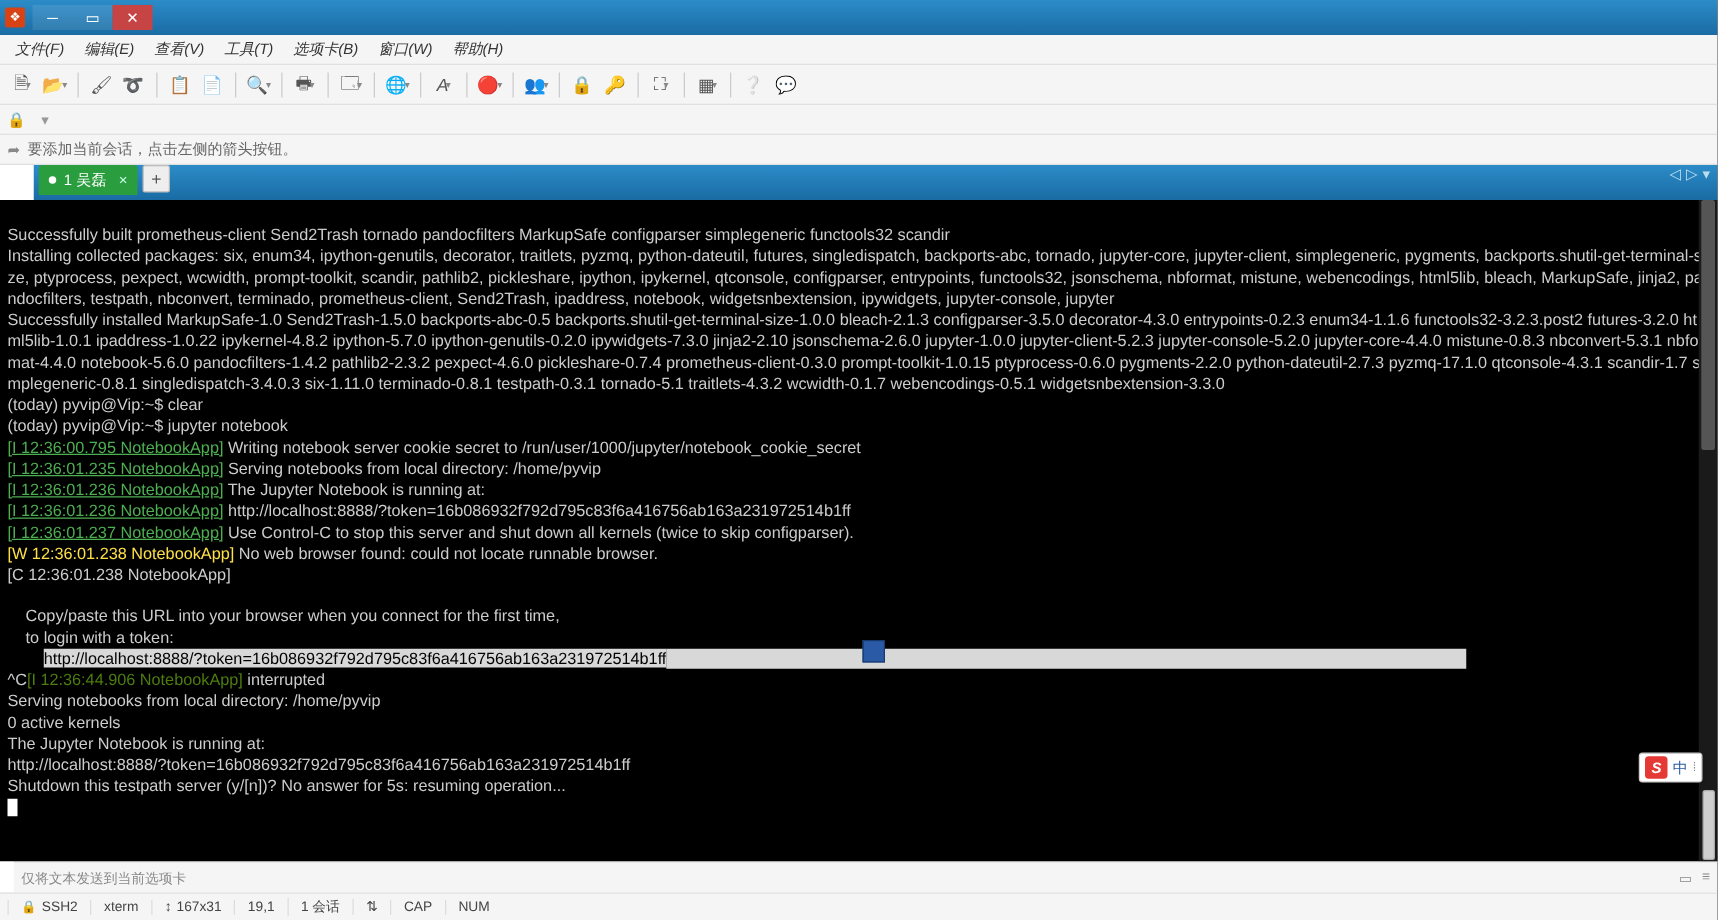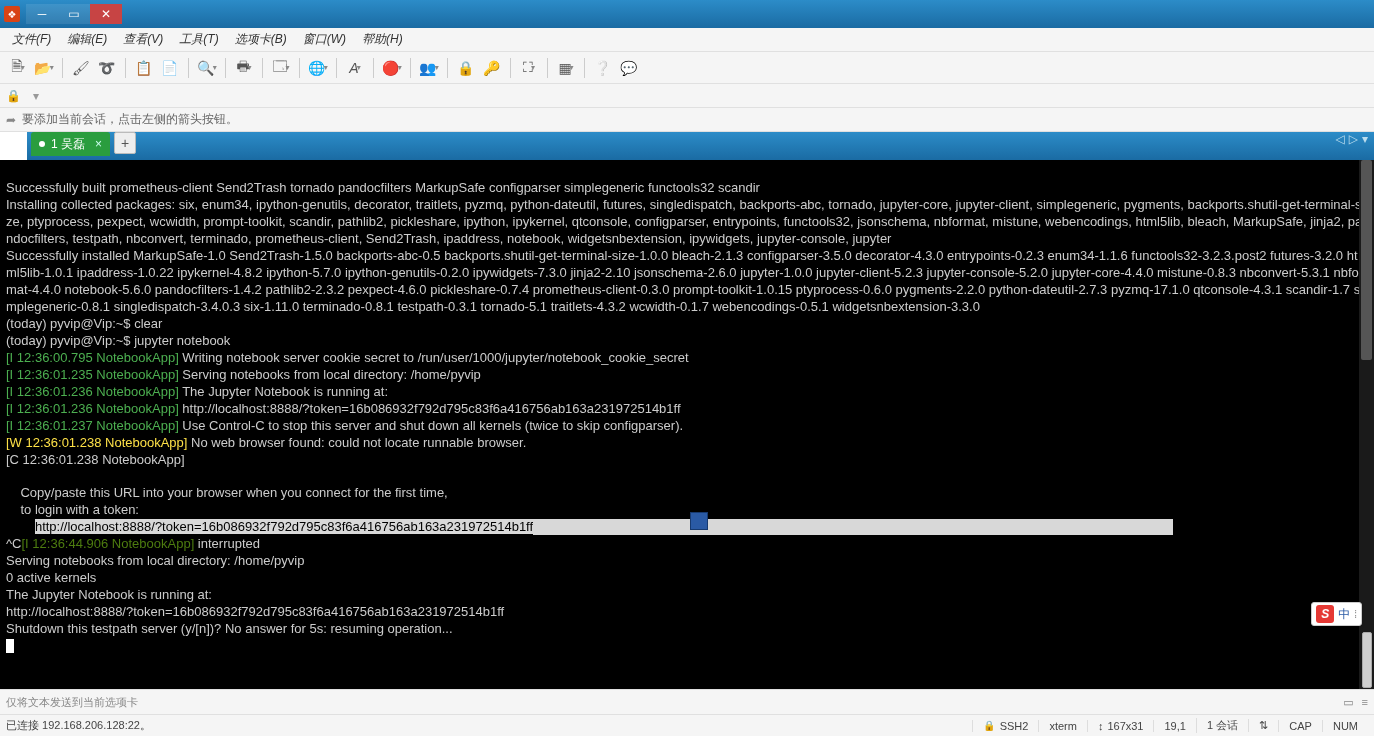--- a/index.html
+++ b/index.html
@@ -26,27 +26,27 @@
 .tabsbar .tab { height:24px; background:#2a9d3e; color:#fff; display:flex; align-items:center; padding:0 8px; font-size:12px; border-radius:3px 3px 0 0; position:relative; }
 .tabsbar .tab .bullet { width:6px; height:6px; background:#fff; border-radius:50%; margin-right:6px; display:inline-block; }
 .tabsbar .tab .x { margin-left:10px; cursor:pointer; font-size:12px; color:#cfe; }
 .tabsbar .addtab { width:22px; height:22px; background:#eee; border:1px solid #bbb; display:flex; align-items:center; justify-content:center; margin-left:4px; cursor:pointer; font-size:14px; color:#555; border-radius:2px; }
 .tabsbar .spacer { flex:1; }
 .tabsbar .tabnav { display:flex; gap:4px; padding:0 6px; color:#bde; font-size:12px; }
 .tabsbar .tabnav span { cursor:pointer; }
 .terminal { flex:1; background:#000; color:#ccc; font-family:Consolas,"Courier New",monospace; font-size:13px; line-height:16px; padding:4px 6px; overflow:hidden; position:relative; white-space:pre-wrap; word-break:break-all; }
 .terminal .scrollbar { position:absolute; right:0; top:0; bottom:0; width:15px; background:#1a1a1a; }
 .terminal .scrollbar .thumb { position:absolute; left:2px; right:2px; top:0; height:200px; background:#555; border-radius:2px; }
-.terminal .green { color:#4caf50; }
+.terminal .green { color:#4caf50;text-decoration:underline; }
 .terminal .dgreen { color:#4d7c0f; }
 .terminal .yellow { color:#fde047; }
 .terminal .sel { background:#d8d8d8; color:#000; }
 .terminal .cursor { display:inline-block; width:8px; height:14px; background:#fff; vertical-align:text-bottom; }
 .terminal .floatbox { position:absolute; left:690px; top:352px; width:18px; height:18px; background:#2a5aa5; border:1px solid #173a70; }
-.inputbar { height:22px; background:#f5f5f5; border-top:1px solid #e0e0e0; display:flex; align-items:center; padding:12px 6px; font-size:11px; color:#888; justify-content:space-between; }
+.inputbar { height:22px; background:#f5f5f5; border-top:1px solid #e0e0e0; display:flex; align-items:center; padding:12px 6px; font-size:11px; color:#888; justify-content:space-between;margin-left:11px; }
 .inputbar .rinp { display:flex; gap:8px; align-items:center; }
 .statusbar { height:22px; background:#f5f5f5; border-top:1px solid #e0e0e0; display:flex; align-items:center; padding:0 6px; font-size:11px; color:#444; }
 .statusbar .st-left { flex:1; }
 .statusbar .st-item { padding:0 10px; border-left:1px solid #ddd; display:flex; align-items:center; gap:4px; }
 .statusbar .st-item .lock { font-size:10px; }
 .ime-widget { position:absolute; right:12px; top:602px; display:flex; align-items:center; background:#fff; border:1px solid #ccc; border-radius:3px; padding:2px 4px; box-shadow:0 1px 3px rgba(0,0,0,.2); font-size:12px; }
 .ime-widget .s { width:18px; height:18px; background:#e53935; color:#fff; border-radius:3px; display:flex; align-items:center; justify-content:center; font-style:italic; font-weight:bold; margin-right:4px; }
 .ime-widget .c { color:#2a5aa5; margin-right:4px; }
 .ime-widget .m { color:#888; font-size:10px; }
 .right-slider { position:absolute; right:2px; top:632px; width:10px; height:56px; background:#cfcfcf; border:1px solid #aaa; border-radius:2px; }
@@ -166,21 +166,20 @@
 
 <div class="inputbar">
   <span>仅将文本发送到当前选项卡</span>
   <div class="rinp">
     <span>▭</span>
     <span>≡</span>
   </div>
 </div>
 
 <div class="statusbar">
-  <span class="st-left">已连接 192.168.206.128:22。</span>
   <span class="st-item">
       <span class="lock">🔒</span>
       <span>SSH2</span>
     </span>
   <span class="st-item">xterm</span>
   <span class="st-item">
       <span>↕</span>
       <span>167x31</span>
     </span>
   <span class="st-item">19,1</span>

